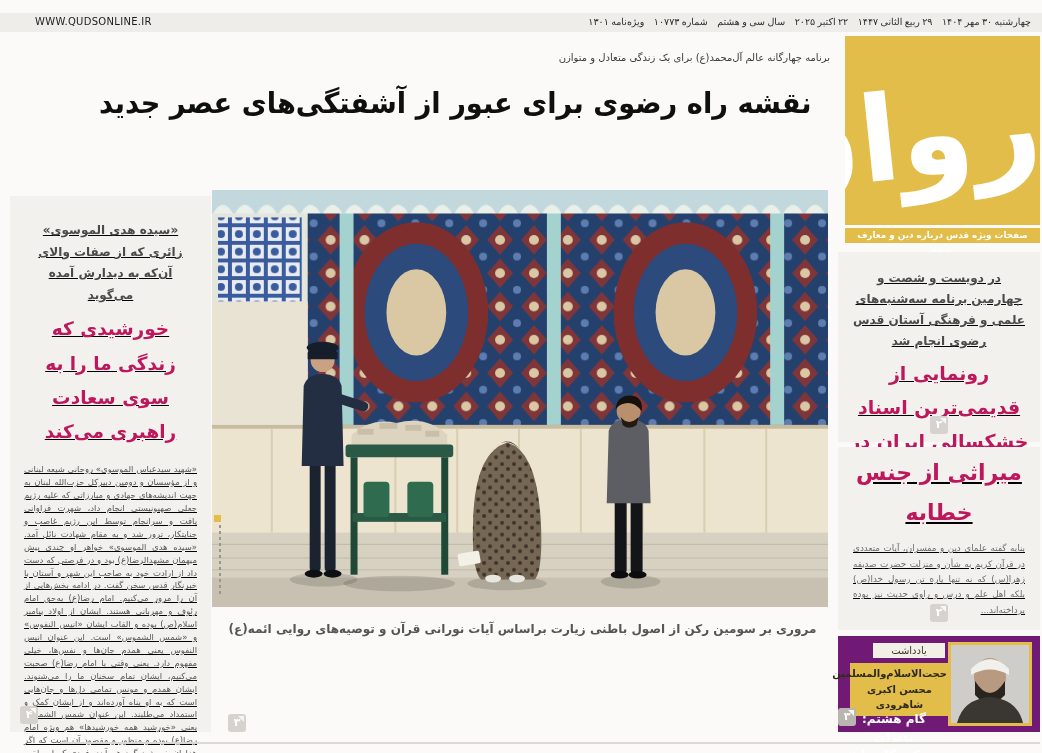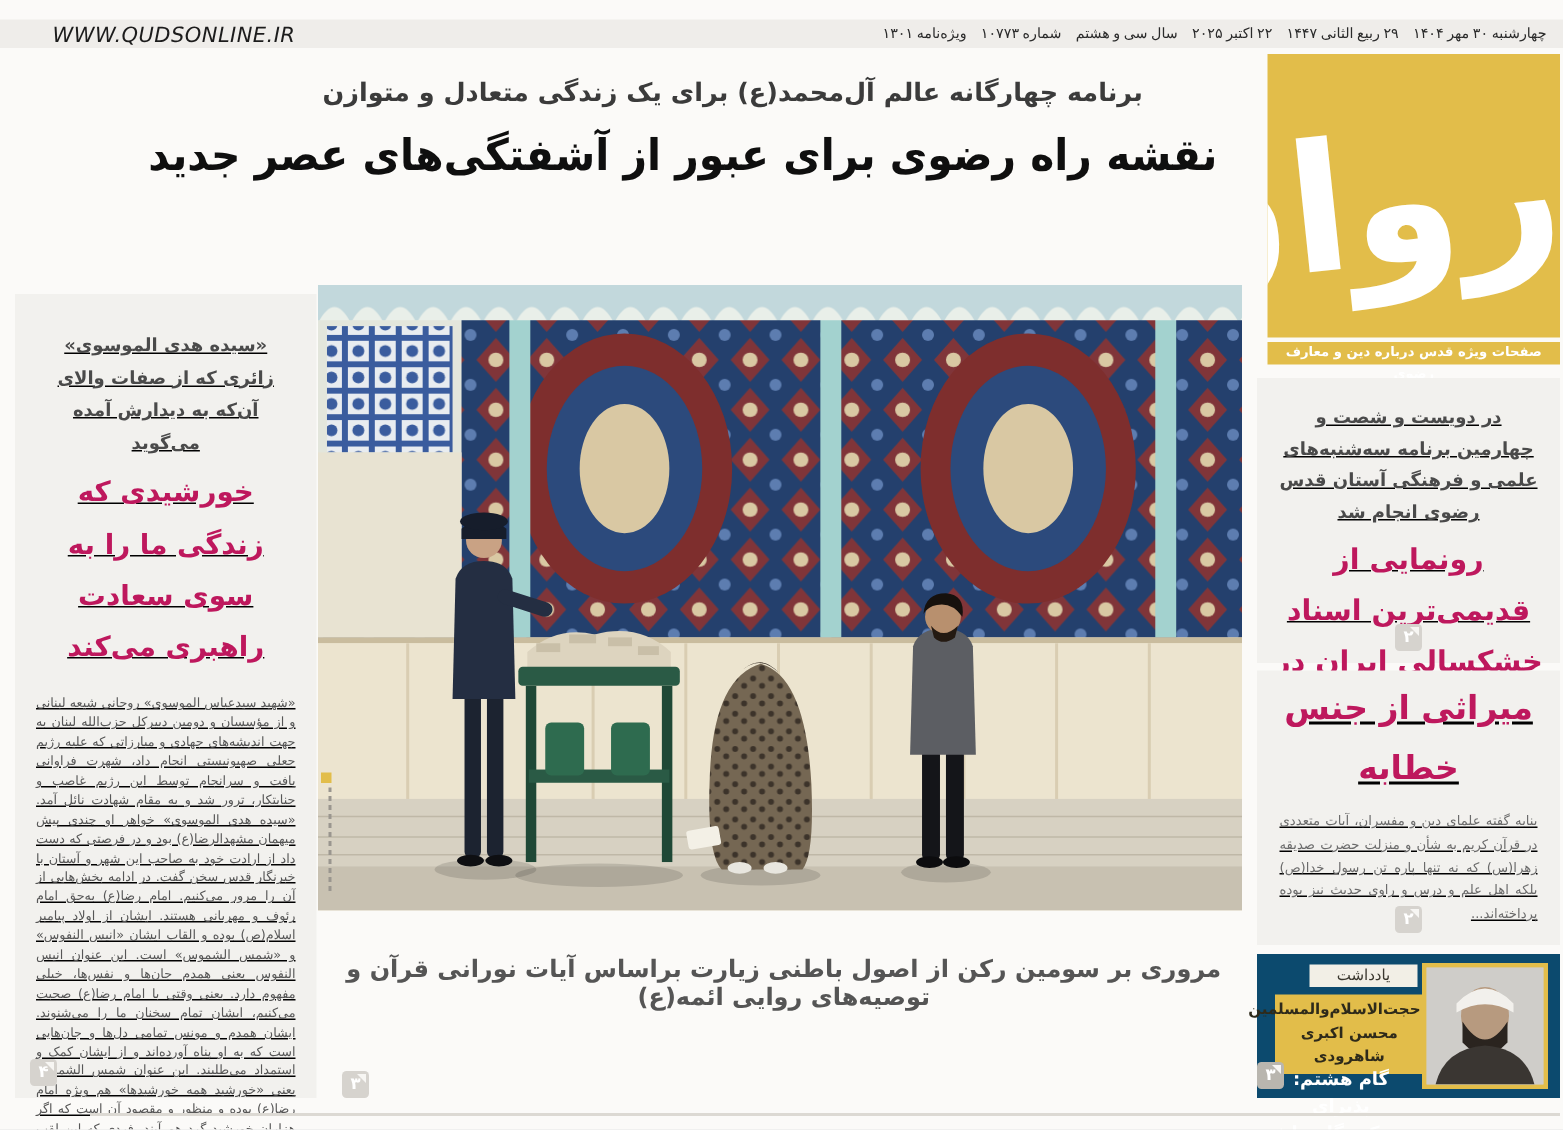--- a/index.html
+++ b/index.html
@@ -1,30 +1,30 @@
 <!DOCTYPE html>
 <html lang="fa"><head>
 <meta charset="utf-8">
 <style>
   html,body{margin:0;padding:0;background:#e8e8e8;}
   .page{position:relative;width:1042px;height:753px;margin:0 auto;background:#fbfaf8;
         font-family:"DejaVu Sans",sans-serif;direction:rtl;overflow:hidden;}
   
   .topbar{position:absolute;left:0;top:13px;width:1042px;height:19px;background:#efedea;}
-  .url{position:absolute;left:35px;top:3px;font-size:14px;color:#1c1c1c;letter-spacing:.3px;direction:ltr;font-style:italic;}
+  .url{position:absolute;left:35px;top:3px;font-size:10px;color:#1c1c1c;letter-spacing:.3px;direction:ltr;}
   .dateline{position:absolute;right:11px;top:3px;font-size:9.5px;color:#2a2a2a;white-space:pre;font-family:Liberation Serif, serif;}
   
   .masthead{position:absolute;left:845px;top:36px;width:195px;height:189px;overflow:hidden;}
   .logo{width:100%;height:100%;color:#fff;font-weight:bold;font-size:118px;line-height:210px;
         text-align:center;letter-spacing:-6px;transform:rotate(-6deg) translateY(-8px);}
   .tagline{position:absolute;left:845px;top:228px;width:195px;height:15px;color:#fff;
            font-size:8.8px;font-weight:bold;text-align:center;line-height:15px;}
   
-  .lead-kicker{position:absolute;left:215px;top:52px;width:615px;text-align:left;
-               font-size:17px;font-weight:bold;color:#3b3b3b;}
+  .lead-kicker{position:absolute;left:215px;top:52px;width:615px;text-align:right;
+               font-size:10px;font-weight:normal;color:#3b3b3b;}
   .lead-headline{position:absolute;left:215px;top:86px;width:615px;text-align:center;margin:0;
                  font-size:29px;font-weight:bold;color:#0f0f0f;white-space:nowrap;
                  transform:scaleX(.94);transform-origin:center;}
   
   .photo-wrap{position:absolute;left:212px;top:190px;width:616px;height:417px;overflow:hidden;background:#e9e1cd;}
   .photo-wrap svg{display:block;width:616px;height:417px;}
   .photo-credit{position:absolute;left:213px;top:515px;width:8px;height:86px;}
   .photo-credit .sq{width:7px;height:7px;background:#e2bd4a;}
   .photo-credit .tx{margin-top:3px;width:2px;height:70px;margin-left:3px;
       background:repeating-linear-gradient(#9a968f 0 3px,transparent 3px 6px);}
@@ -33,31 +33,31 @@
   .k{color:#4a4a4a;font-weight:bold;text-align:center;}
   .h{color:#be185d;font-weight:bold;text-align:center;margin:0;}
   .b{color:#565656;text-align:justify;}
   
   .left-panel{left:10px;top:196px;width:201px;height:536px;}
   .lp-kicker{padding:24px 16px 0;font-size:12px;line-height:1.8;}
   .lp-headline{padding:6px 10px 0;font-size:18.5px;line-height:1.85;}
   .lp-body{margin:14px 14px 0;font-size:8.5px;line-height:1.52;}
   
   .bottom-article{position:absolute;left:215px;top:622px;width:615px;height:110px;}
-  .ba-kicker{font-size:16px;font-weight:bold;color:#555;text-align:center;margin-top:14px;}
+  .ba-kicker{font-size:12px;font-weight:bold;color:#555;text-align:center;margin-top:0;}
   .ba-headline{font-size:27px;font-weight:bold;color:#0f0f0f;text-align:center;margin-top:10px;white-space:nowrap;}
   
   .item1{left:838px;top:252px;width:202px;height:190px;}
   .item2{left:838px;top:447px;width:202px;height:183px;}
   .ri-kicker{padding:16px 14px 0;font-size:12px;line-height:1.75;}
   .ri-headline{padding:4px 8px 0;font-size:19px;line-height:1.8;}
   .i2-headline{padding:6px 8px 0;font-size:22px;}
   .ri-body{margin:9px 15px 0;font-size:8.8px;line-height:1.75;color:#6b6b6b;text-align:justify;}
   
-  .note-box{position:absolute;left:838px;top:636px;width:202px;height:96px;background:#0c4a6e;}
+  .note-box{position:absolute;left:838px;top:636px;width:202px;height:96px;background:#701a75;}
   .note-photo{position:absolute;left:110px;top:6px;width:78px;height:78px;border:3px solid #e2bd4a;background:#cfcdc9;}
   .note-tag{position:absolute;left:35px;top:7px;width:72px;height:15px;background:#f2efe6;color:#3a372e;
             font-size:10px;text-align:center;line-height:15px;}
   .note-author{position:absolute;left:12px;top:27px;width:95px;background:#e2bd4a;color:#2e2a1a;
                font-size:10px;font-weight:bold;text-align:center;line-height:1.55;padding:3px 2px;}
   .note-title{position:absolute;left:4px;top:62px;width:104px;color:#fff;font-weight:bold;
               font-size:12px;text-align:center;line-height:1.5;}
   
   .marker{position:absolute;width:18px;height:18px;background:#d6d3ce;border-radius:3px;color:#fff;
           font-size:11px;font-weight:bold;text-align:center;line-height:18px;}

